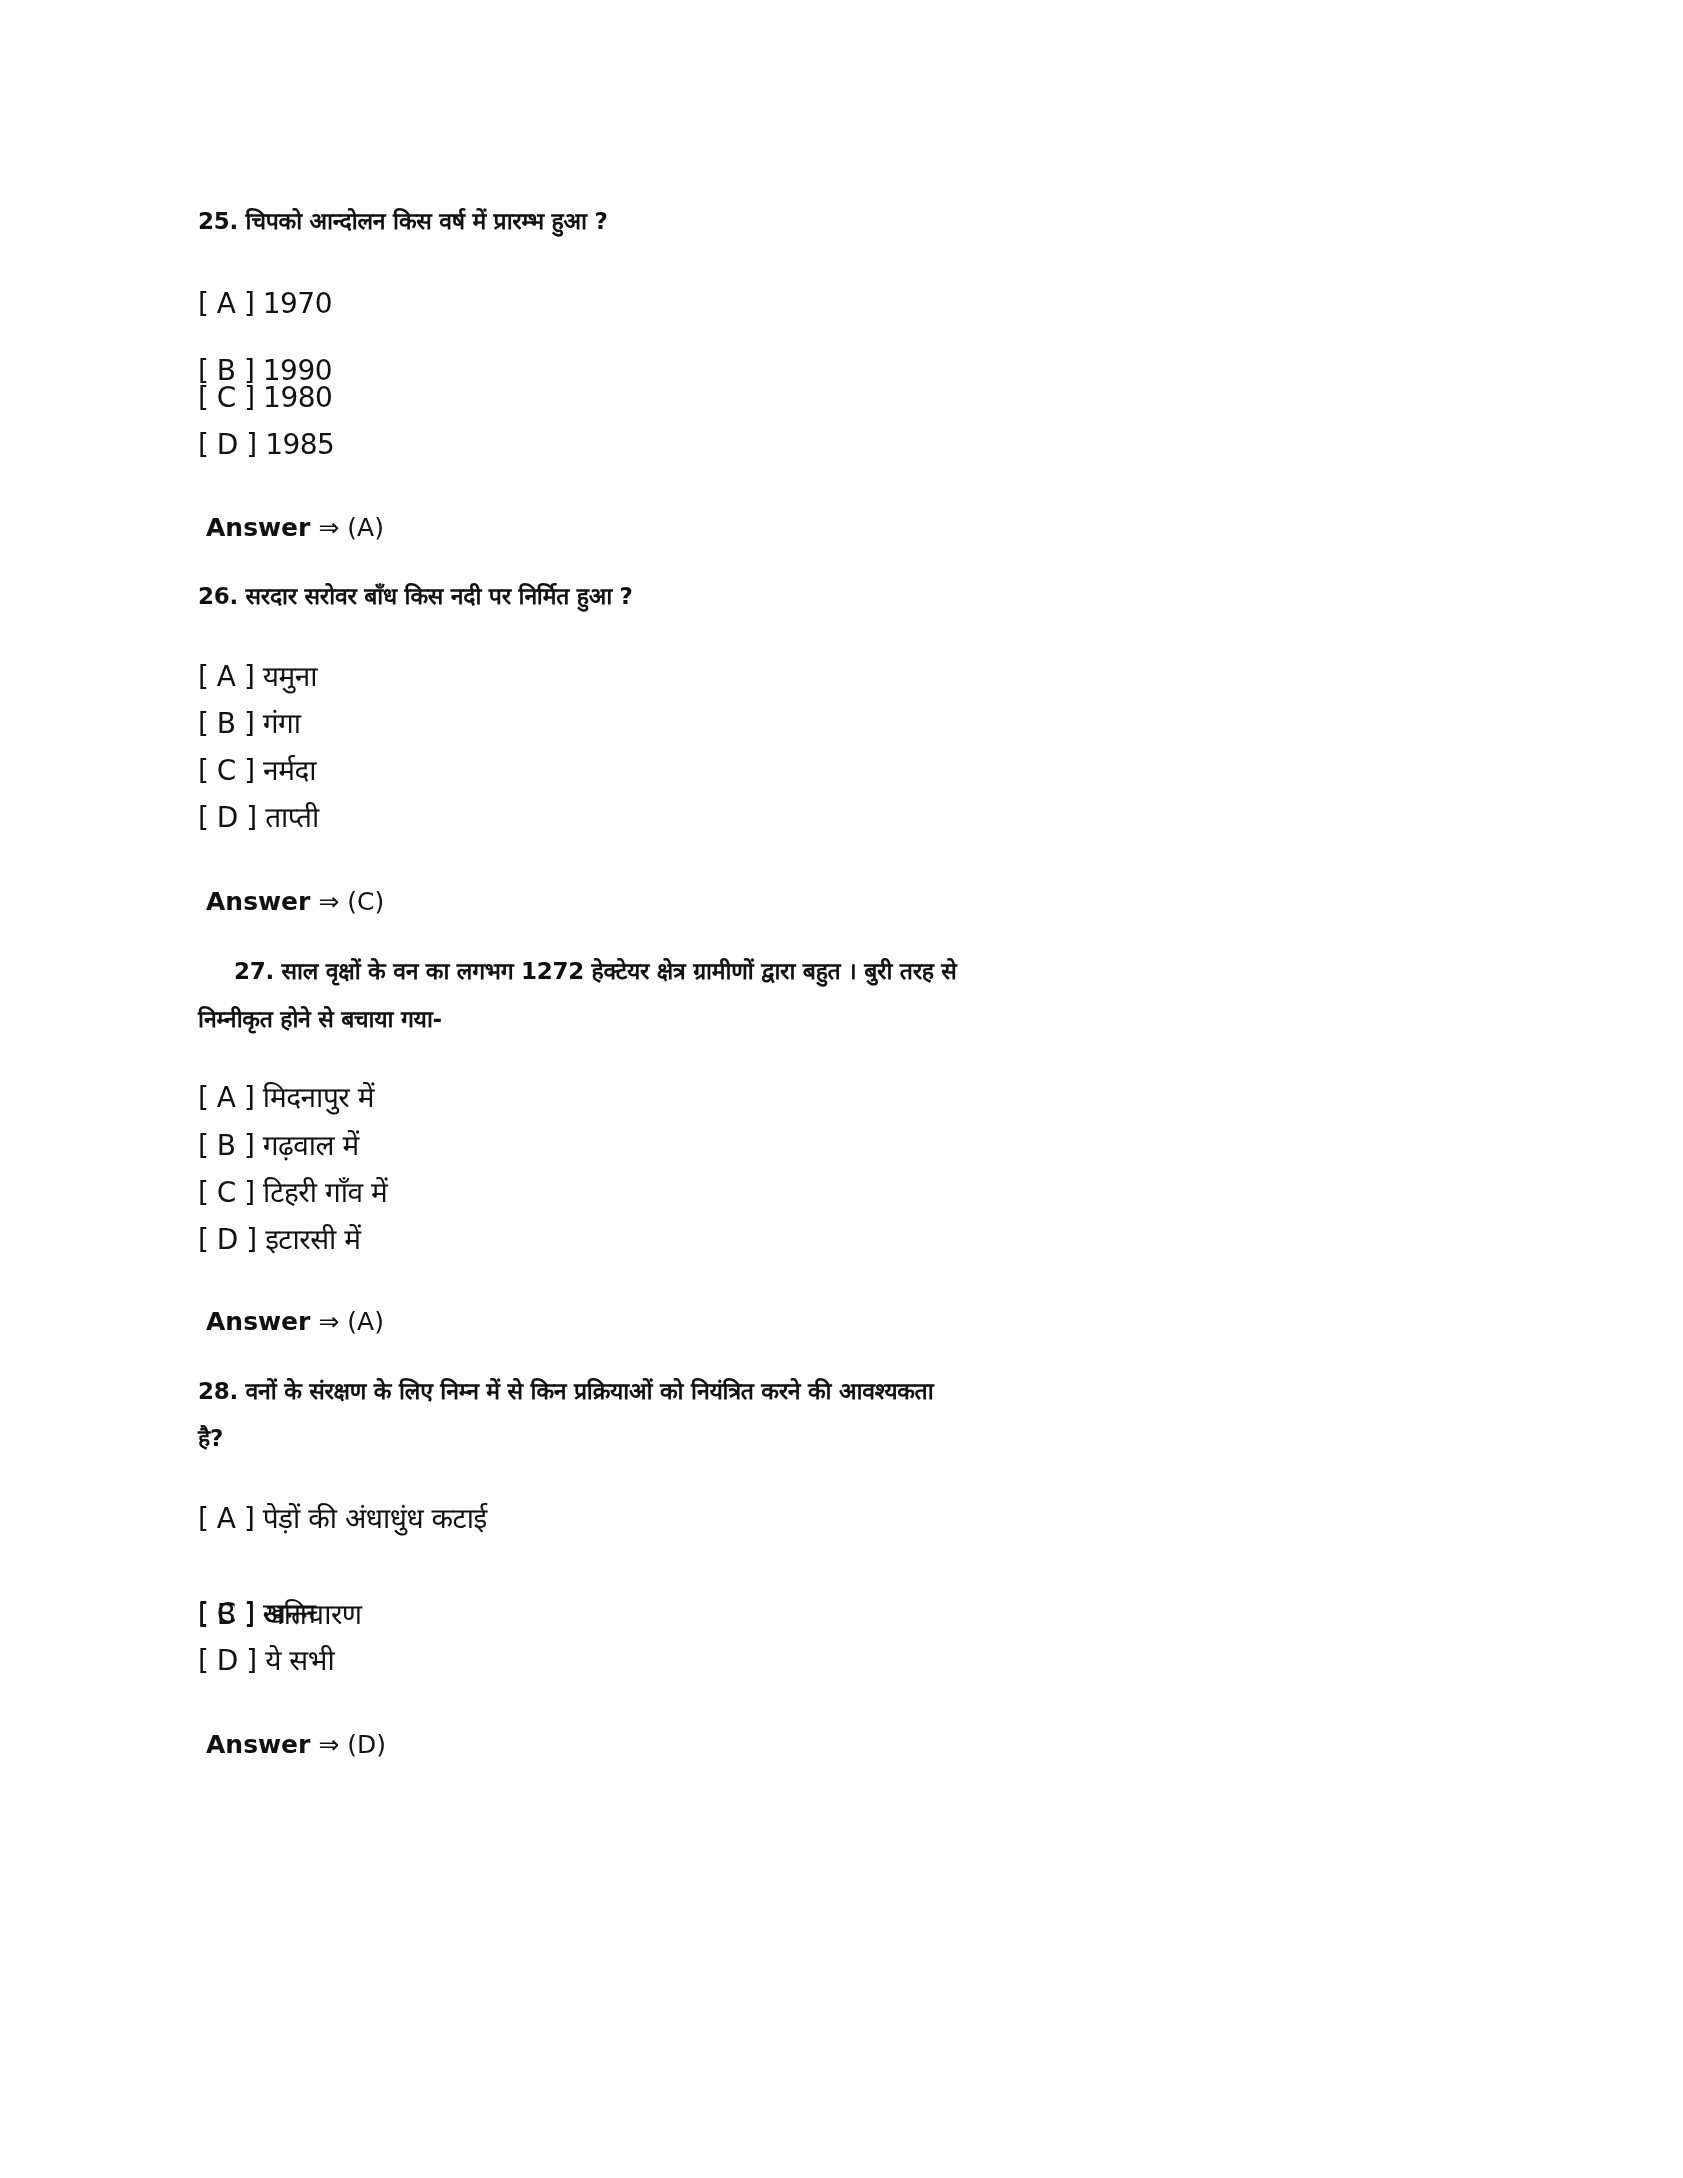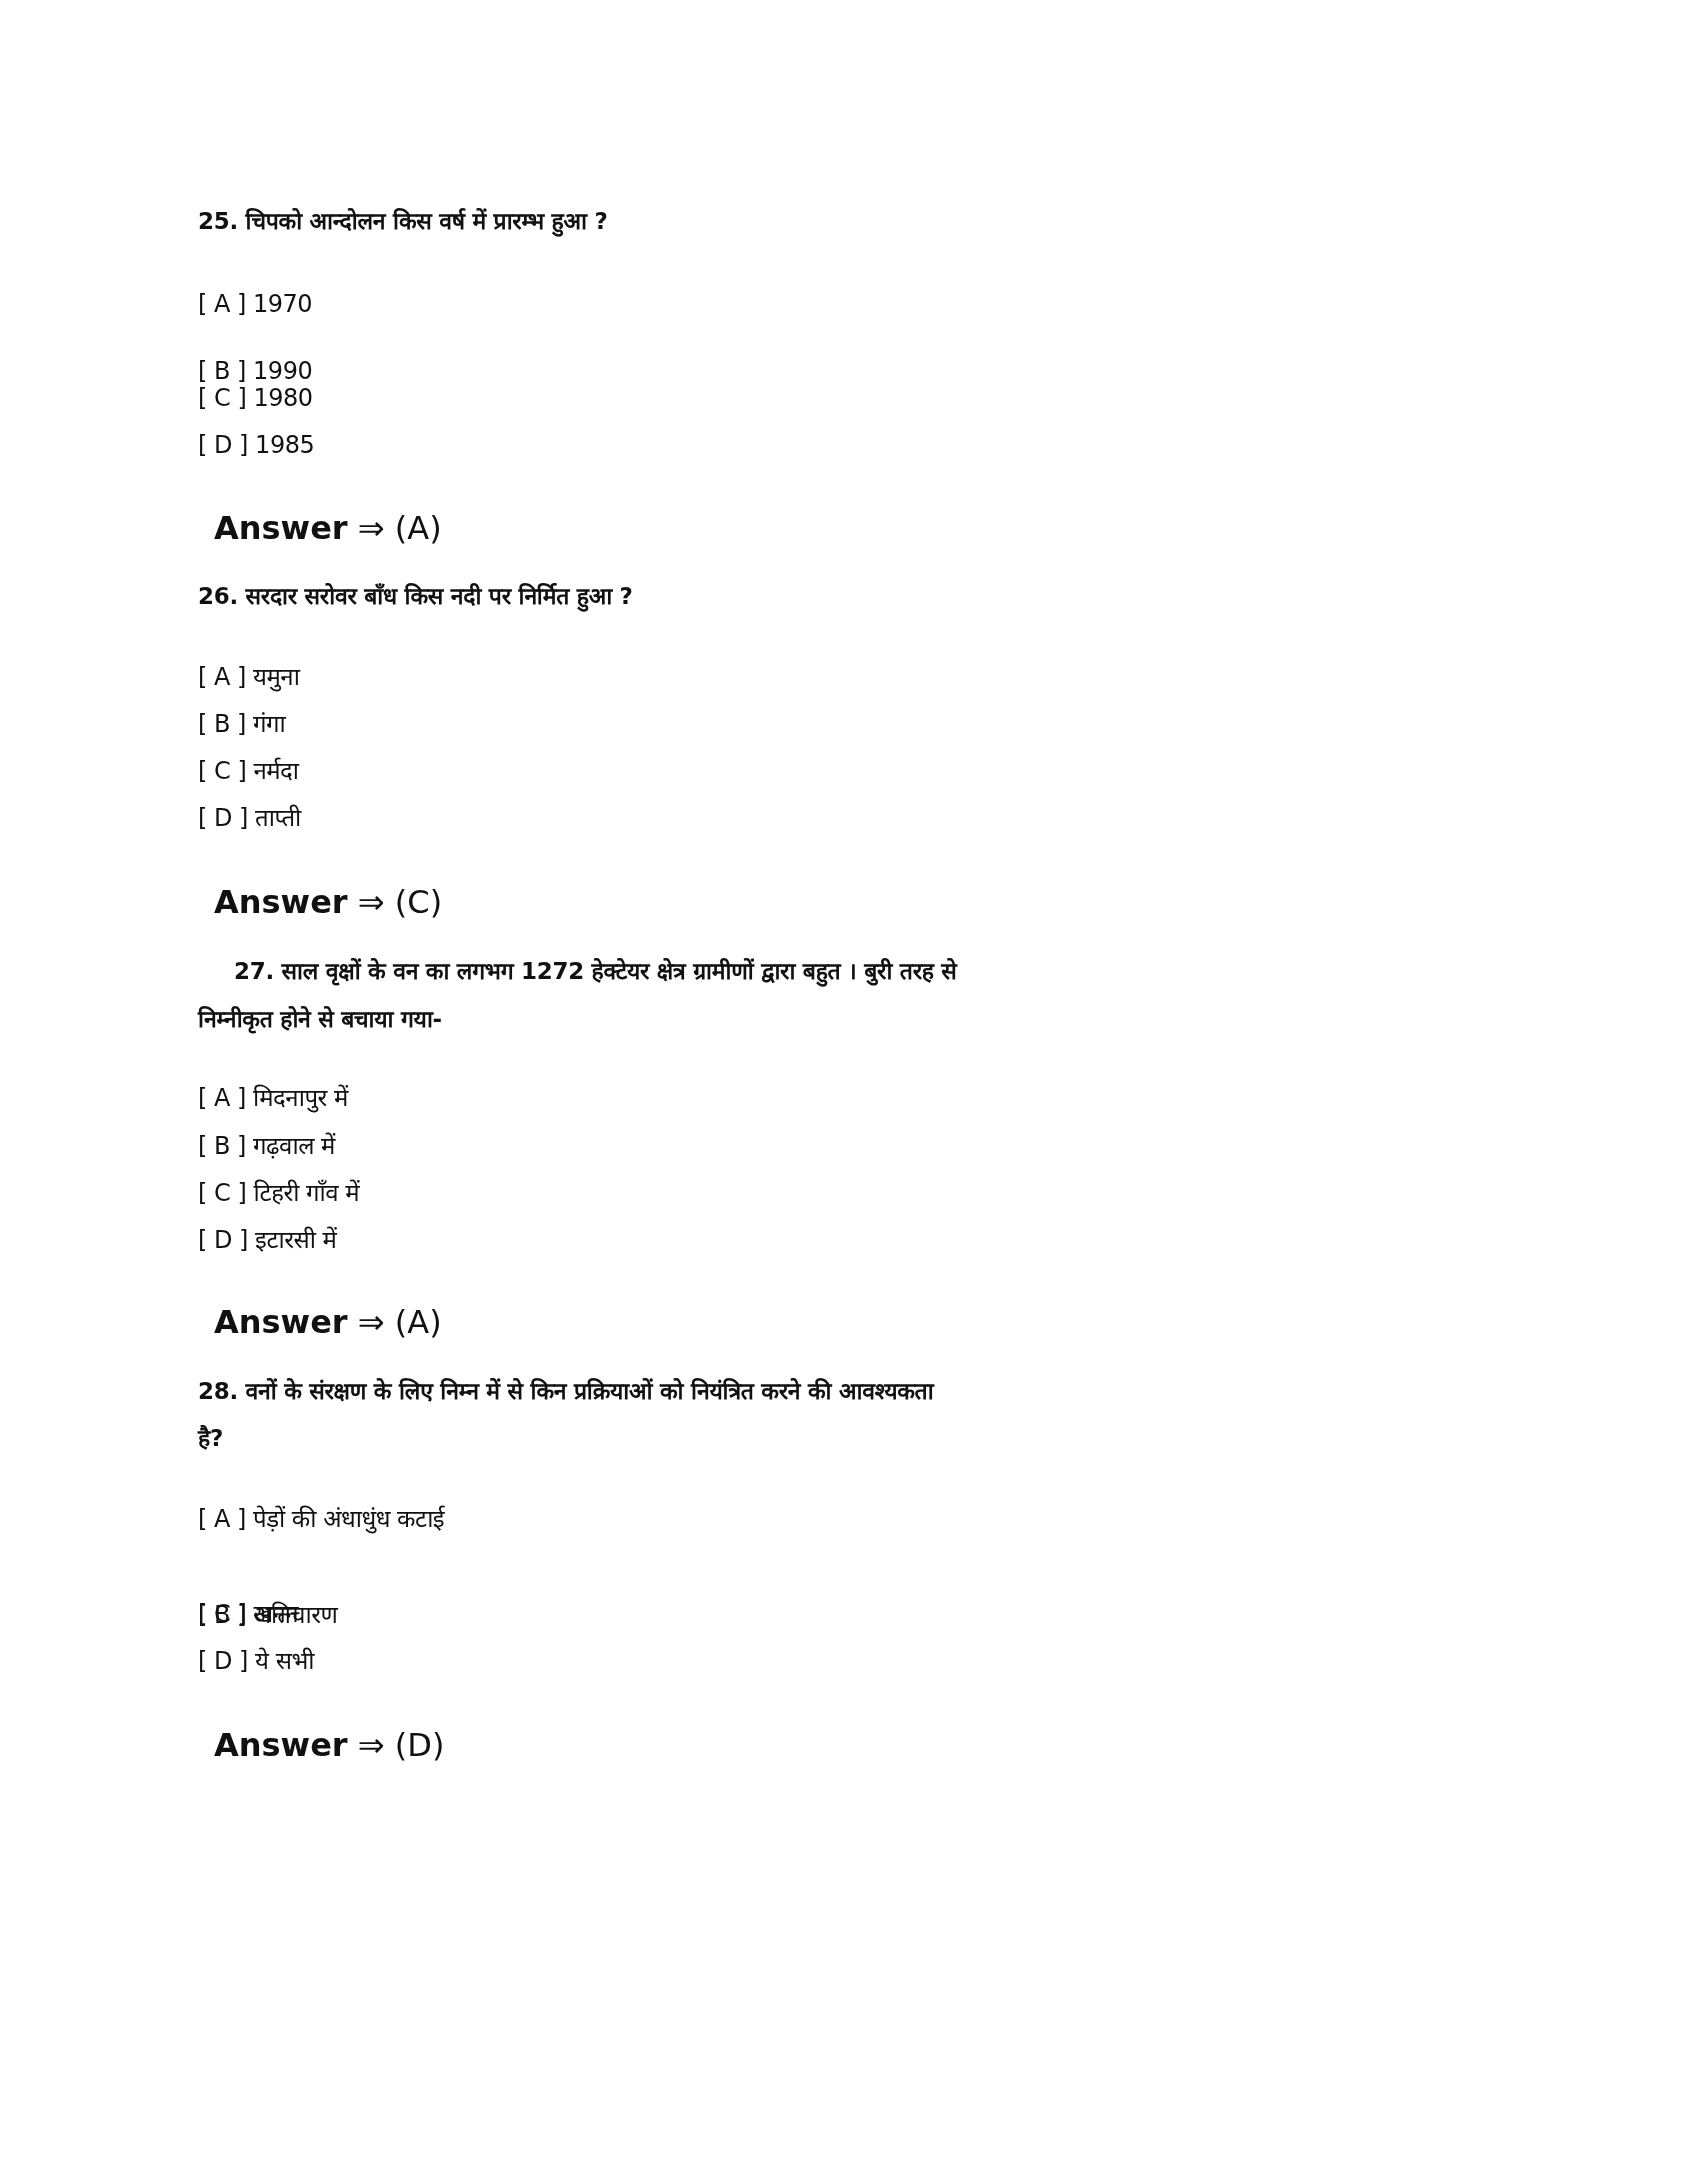--- a/index.html
+++ b/index.html
@@ -27,30 +27,30 @@
       left: 198px;
       font-weight: bold;
       font-size: 23px;
       line-height: 48px;
       white-space: nowrap;
       letter-spacing: -0.3px;
     }
     .opt {
       position: absolute;
       left: 198px;
-      font-size: 24px;
+      font-size: 28px;
       line-height: 44px;
       white-space: nowrap;
       font-weight: normal;
       letter-spacing: -0.5px;
     }
     .ans {
       position: absolute;
-      left: 214px;
-      font-size: 32px;
+      left: 206px;
+      font-size: 25px;
       line-height: 44px;
       white-space: nowrap;
     }
     .ans .lbl { font-weight: bold; }
     .ans .val { font-weight: normal; }
   </style>
 </head>
 <body>
 
 <div class="page">

